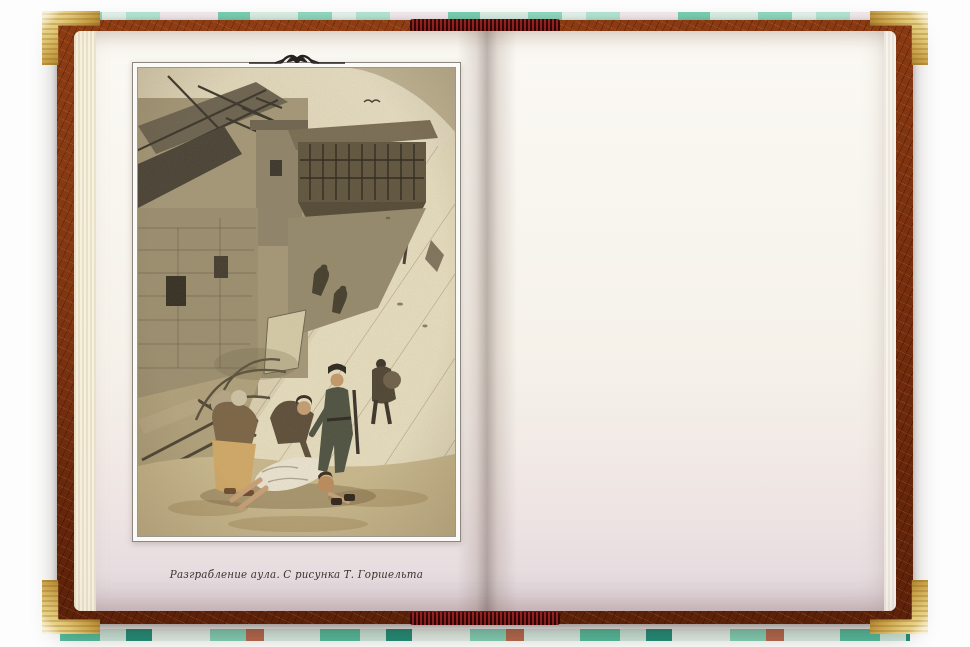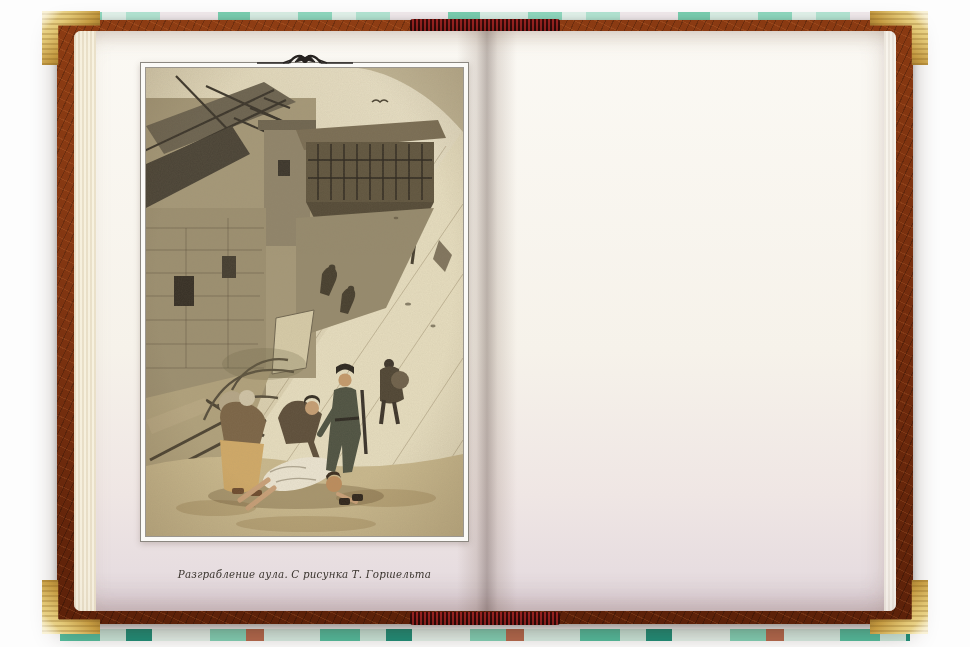--- a/index.html
+++ b/index.html
@@ -39,21 +39,21 @@
                inset -22px 0 30px -18px rgba(130,100,90,.28),
                inset 0 -20px 28px -12px rgba(160,120,135,.30),
                inset 0 14px 20px -12px rgba(150,120,95,.25);}
   .edge-left{position:absolute;left:0;top:0;bottom:0;width:22px;
     background:repeating-linear-gradient(90deg,#e9dfc6 0 2px,#f8f2df 2px 4px);opacity:.9;}
   .edge-right{position:absolute;right:0;top:0;bottom:0;width:12px;
     background:repeating-linear-gradient(90deg,#efeae0 0 2px,#fdfaf2 2px 4px);opacity:.8;}
   .gutter{position:absolute;left:383px;width:60px;top:0;bottom:0;
     background:linear-gradient(90deg,rgba(120,95,80,0) 0%,rgba(120,95,80,.18) 32%,rgba(70,48,40,.34) 50%,rgba(120,95,80,.18) 68%,rgba(120,95,80,0) 100%);}
   .page-half{position:absolute;top:0;bottom:0;}
-  .page-left{left:8px;width:413px;} .page-right{left:413px;right:0;}
+  .page-left{left:0;width:413px;} .page-right{left:413px;right:0;}
   
   .plate-wrap{position:absolute;left:58px;top:31px;width:329px;}
   .ornament{position:absolute;left:50%;transform:translateX(-50%);top:-11px;z-index:3;}
   .plate-frame{position:relative;z-index:2;border:1px solid #8b8780;background:#fbfaf7;padding:4px;
     box-shadow:0 2px 6px rgba(90,70,60,.25);}
   .plate-inner{border:1px solid #9b968e;height:468px;overflow:hidden;}
   .plate-inner svg{display:block;width:100%;height:100%;}
   .caption{position:absolute;left:58px;width:329px;top:537px;text-align:center;
     font-style:italic;font-size:10.3px;color:#3a342e;letter-spacing:.2px;}
 </style>

